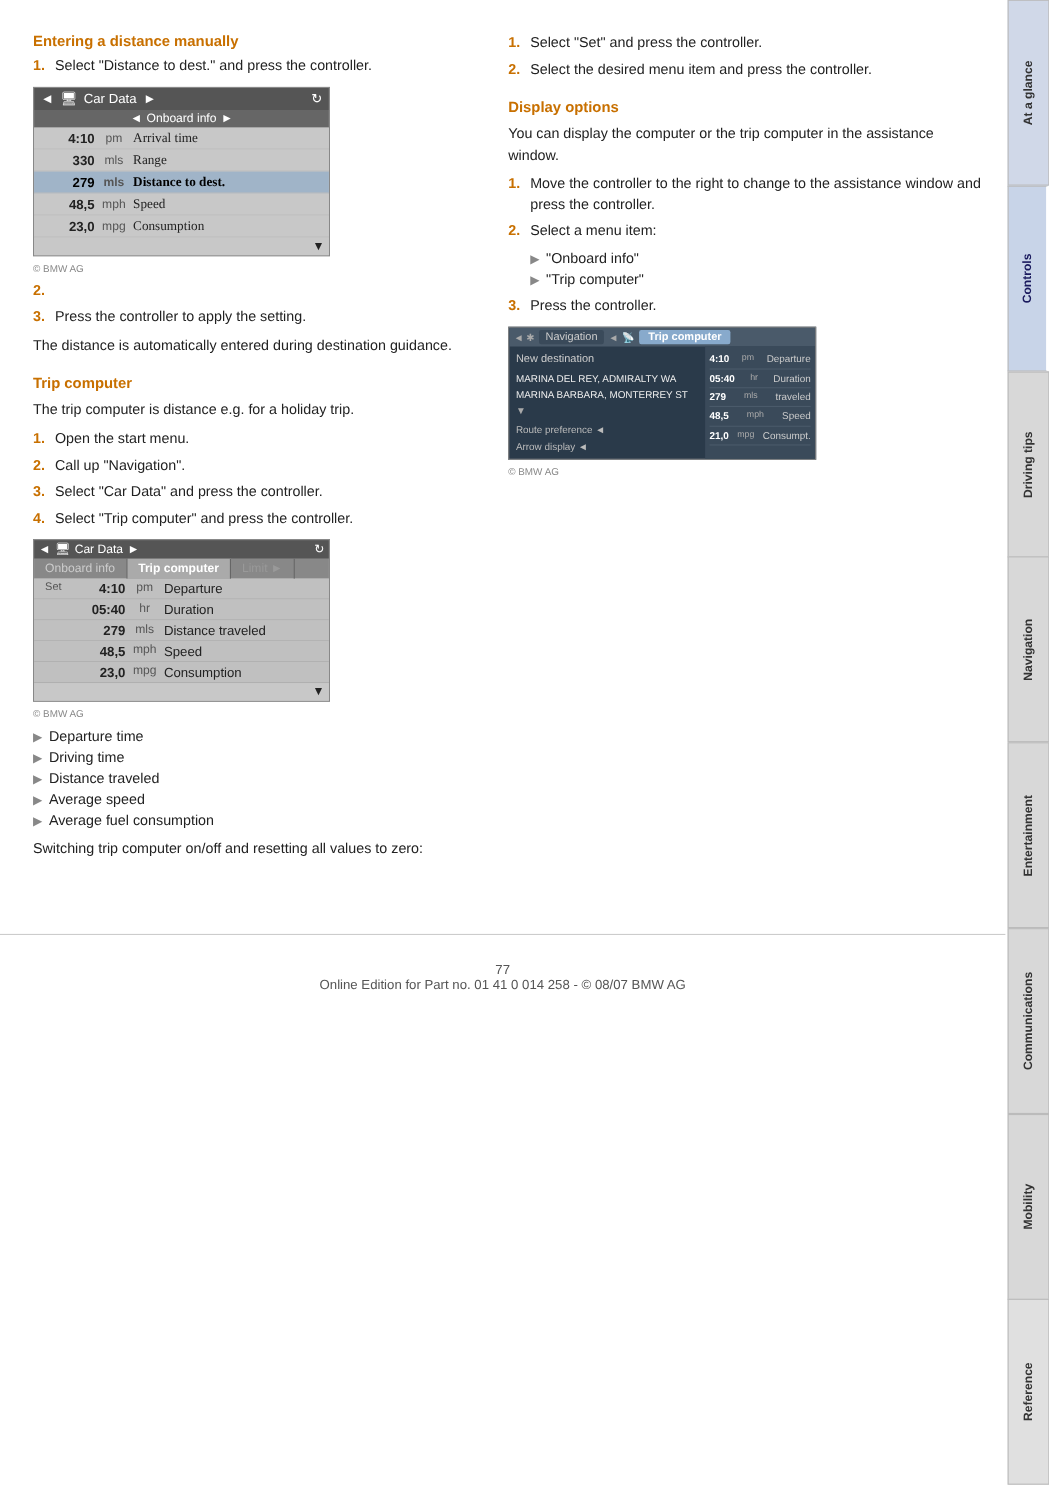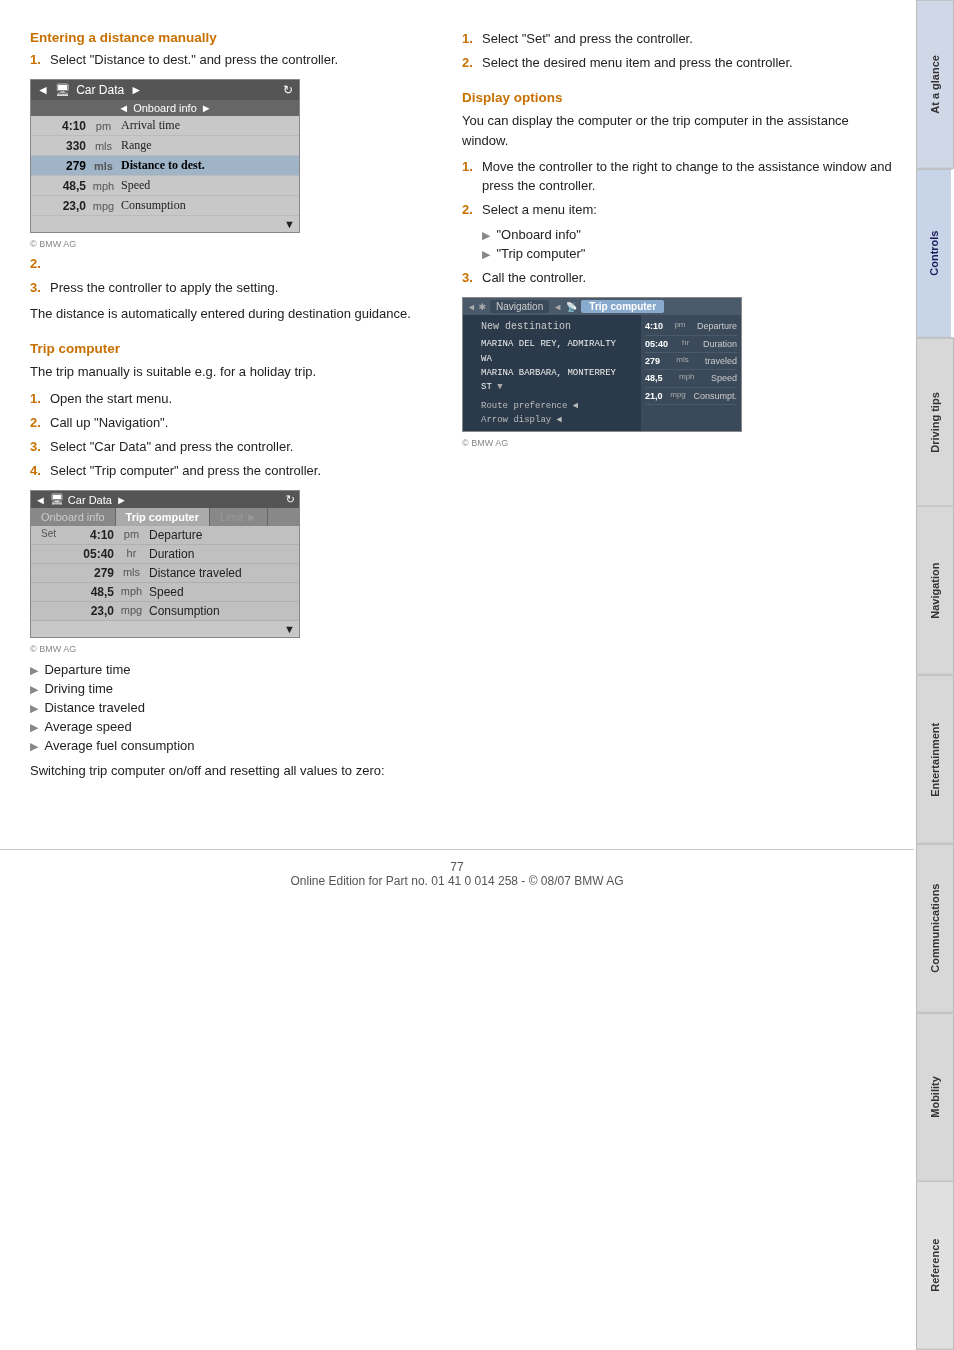--- a/index.html
+++ b/index.html
@@ -276,24 +276,23 @@
       padding: 1px 8px;
       border-radius: 2px;
       color: #fff;
       font-weight: bold;
     }
     .nav-route {
       display: flex;
     }
     .nav-route-left {
       flex: 1;
-      padding: 4px 18px;
+      padding: 4px 6px;
       font-size: 10px;
       line-height: 1.6;
-      font-family: Liberation Mono, monospace;
     }
     .nav-route-right {
       width: 100px;
       background: #3a4a5a;
       padding: 3px 4px;
       font-size: 9px;
       line-height: 1.6;
       color: #ddd;
     }
     .nav-route-right .nrr {
@@ -307,21 +306,21 @@
     .nav-route-right .nrr .nu { color: #aaa; font-size: 8px; }
     .nav-route-right .nrr .nl { color: #ccc; }
 
     
     .page-footer {
       text-align: center;
       margin-top: 40px;
       font-size: 12px;
       color: #555;
       border-top: 1px solid #ccc;
-      padding-top: 10px;
+      padding-top: 24px;
       margin-right: 40px;
     }
 
     
     .img-caption {
       font-size: 9px;
       color: #888;
       text-align: left;
       margin-top: -4px;
       margin-bottom: 6px;
@@ -419,21 +418,21 @@
       <li>
         <span class="num" style="color:#c87000;">3.</span>
         <span>Press the controller to apply the setting.</span>
       </li>
     </ol>
 
     <p class="body-text">The distance is automatically entered during destination guidance.</p>
 
     <div class="section-heading">Trip computer</div>
 
-    <p class="body-text">The trip manually is suitable e.g. for a holiday trip.</p>
+    <p class="body-text">The trip computer is distance e.g. for a holiday trip.</p>
 
     <ol class="num-list">
       <li>
         <span class="num" style="color:#c87000;">1.</span>
         <span>Open the start menu.</span>
       </li>
       <li>
         <span class="num" style="color:#c87000;">2.</span>
         <span>Call up "Navigation".</span>
       </li>
@@ -556,21 +555,21 @@
       </li>
       <li>
         <span class="bullet-arrow">▶</span>
         <span>"Trip computer"</span>
       </li>
     </ul>
 
     <ol class="num-list">
       <li>
         <span class="num" style="color:#c87000;">3.</span>
-        <span>Call the controller.</span>
+        <span>Press the controller.</span>
       </li>
     </ol>
 
     <div class="nav-screenshot">
       <div class="nav-top-bar">
         <span style="color:#aaa; font-size:9px;">◄ ✱</span>
         <span class="nav-tab">Navigation</span>
         <span style="color:#aaa; font-size:9px;">◄</span>
         <span style="font-size:9px; color:#aaa;">📡</span>
         <span class="trip-tab-active">Trip computer</span>

